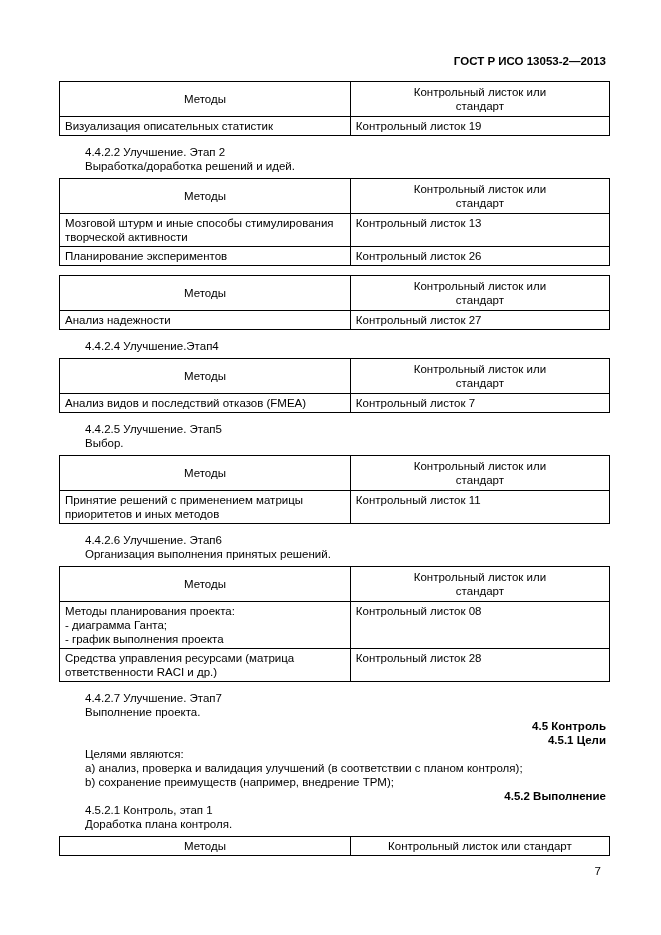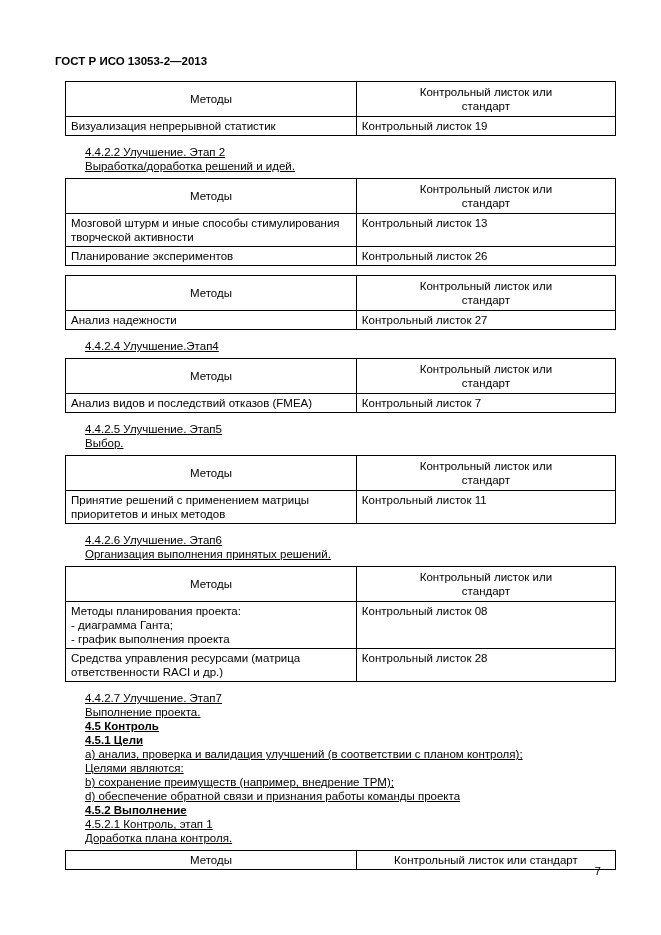--- a/index.html
+++ b/index.html
@@ -9,29 +9,30 @@
     height: 935px;
     background: #ffffff;
     font-family: "Liberation Sans", sans-serif;
     font-size: 11.5px;
     color: #000;
     box-sizing: border-box;
     padding: 55px 55px 0 55px;
     overflow: hidden;
   }
   .doc-header {
+    text-align: right;
     font-weight: bold;
     font-size: 11.5px;
     margin-bottom: 14px;
   }
   table.methods-table {
     width: 100%;
     border-collapse: collapse;
     table-layout: fixed;
-    margin: 4px 0 6px 10px;
+    margin: 4px 0 6px 4px;
     font-size: 11.5px;
   }
   table.methods-table th, table.methods-table td {
     border: 1px solid #000;
     padding: 2px 5px;
     line-height: 14px;
     white-space: pre-line;
   }
   table.methods-table th {
     font-weight: normal;
@@ -39,27 +40,27 @@
     vertical-align: middle;
     height: 30px;
   }
   table.methods-table th.one-line { height: 14px; }
   table.methods-table td {
     text-align: left;
     vertical-align: top;
   }
   .col-method { width: 53%; }
   .col-sheet  { width: 47%; }
-  .block { margin: 9px 0 5px 0; text-decoration: underline; }
+  .block { margin: 9px 0 5px 0; }
   .para {
     text-indent: 30px;
     line-height: 14px;
     margin: 0;
   }
-  .bold { font-weight: bold; }
+  .bold { font-weight: bold; text-align: right; }
   .page-number {
     position: absolute;
     right: 60px;
     bottom: 58px;
     font-size: 11.5px;
   }
 </style>
 </head>
 <body>
 
@@ -70,21 +71,21 @@
   <table class="methods-table">
     <thead>
       <tr>
         <th class="col-method">Методы</th>
         <th class="col-sheet">Контрольный листок или
 стандарт</th>
       </tr>
     </thead>
     <tbody>
       <tr>
-        <td>Визуализация непрерывной статистик</td>
+        <td>Визуализация описательных статистик</td>
         <td>Контрольный листок 19</td>
       </tr>
     </tbody>
   </table>
 
   <div class="block">
     <p class="para">4.4.2.2  Улучшение. Этап 2</p>
     <p class="para">Выработка/доработка решений и идей.</p>
   </div>
 
@@ -193,24 +194,23 @@
         <td>Контрольный листок 28</td>
       </tr>
     </tbody>
   </table>
 
   <div class="block">
     <p class="para">4.4.2.7  Улучшение. Этап7</p>
     <p class="para">Выполнение проекта.</p>
     <p class="para bold">4.5 Контроль</p>
     <p class="para bold">4.5.1 Цели</p>
+    <p class="para">Целями являются:</p>
     <p class="para">a)  анализ, проверка и валидация улучшений (в соответствии с планом контроля);</p>
-    <p class="para">Целями являются:</p>
     <p class="para">b)  сохранение преимуществ (например, внедрение TPM);</p>
-    <p class="para">d)  обеспечение обратной связи и признания работы команды проекта</p>
     <p class="para bold">4.5.2 Выполнение</p>
     <p class="para">4.5.2.1 Контроль, этап 1</p>
     <p class="para">Доработка плана контроля.</p>
   </div>
 
   <table class="methods-table">
     <thead>
       <tr>
         <th class="col-method one-line">Методы</th>
         <th class="col-sheet one-line">Контрольный листок или стандарт</th>

